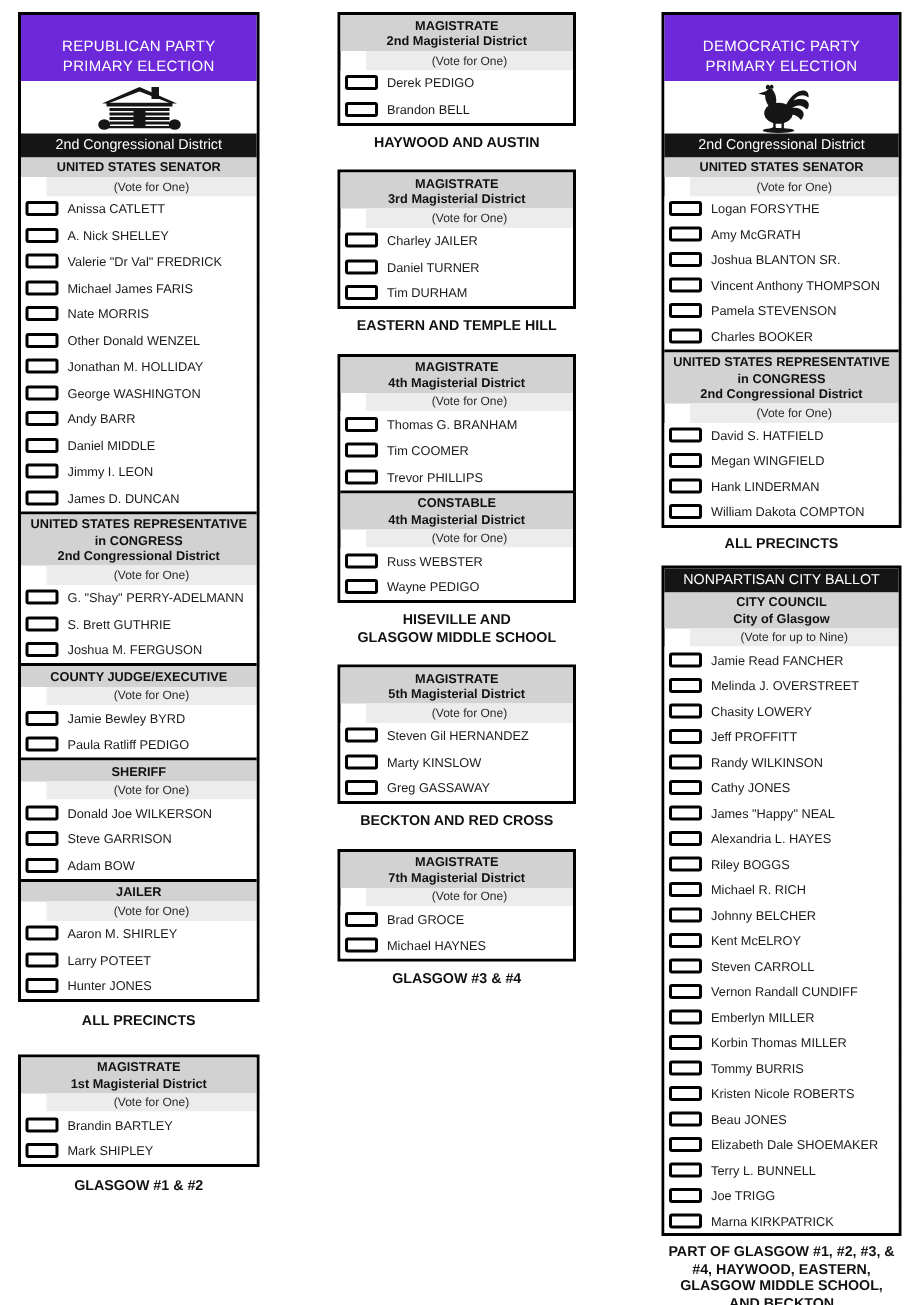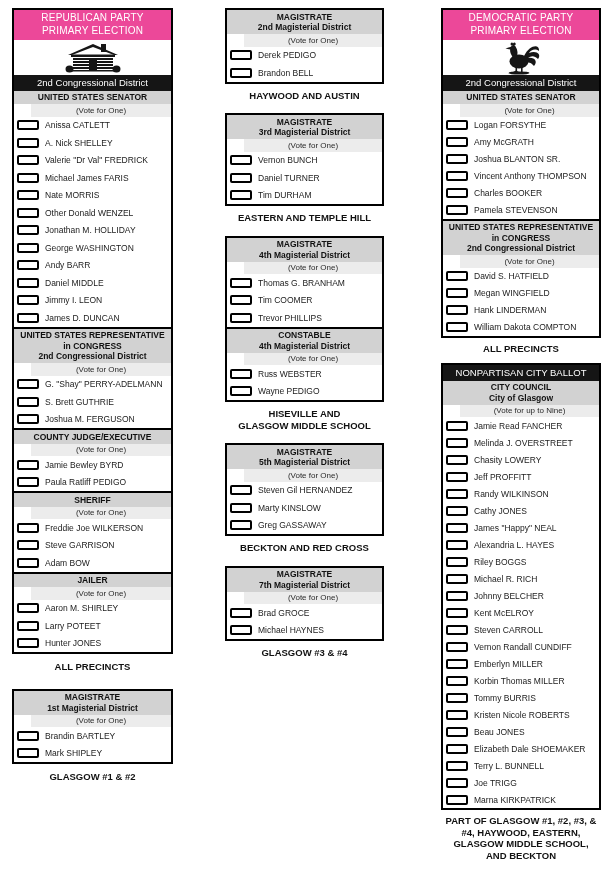--- a/index.html
+++ b/index.html
@@ -6,21 +6,21 @@
   body{width:614px;height:870px;overflow:hidden;font-family:"Liberation Sans",sans-serif;-webkit-font-smoothing:antialiased;}
   .ballot-page{position:relative;width:614px;height:870px;background:#ffffff;}
   .col{position:absolute;top:8px;display:flex;flex-direction:column;}
   .col-left{left:12px;width:161px;}
   .col-mid{left:225px;width:159px;}
   .col-right{left:441px;width:160px;}
 
   .box-group{display:flex;flex-direction:column;}
   .ballot-box{border:2px solid #000;background:#fff;}
 
-  .party-header{background:#ec4899;color:#fff;text-align:center;font-size:10px;line-height:12.5px;padding:2px 1px 3px;white-space:pre-line;letter-spacing:.2px;}
+  .party-header{background:#6d28d9;color:#fff;text-align:center;font-size:10px;line-height:12.5px;padding:16px 1px 3px;white-space:pre-line;letter-spacing:.2px;}
   .emblem{height:35px;display:flex;align-items:center;justify-content:center;background:#fff;}
   .black-bar{background:#151515;color:#fff;text-align:center;font-size:9.5px;line-height:11px;padding:2px 0 2.5px;}
 
   .section + .section{border-top:2px solid #000;}
   .sec-title{background:#d2d2d2;text-align:center;font-weight:bold;font-size:8.5px;line-height:10.5px;padding:1.5px 1px;white-space:pre-line;color:#111;}
   .sec-vote{background:#ececec;text-align:center;font-size:8px;line-height:9px;padding:1.5px 0 2px;color:#2a2a2a;margin-left:17px;}
 
   .cand-row{display:flex;align-items:center;height:17.5px;padding-left:3px;background:#fff;}
   .col-right .cand-row{height:17px;}
   .checkbox{display:inline-block;flex:0 0 auto;width:18px;height:6px;border:2.5px solid #000;border-radius:2px;background:#fff;}
@@ -139,21 +139,21 @@
             <div class="cand-row">
               <span class="checkbox"></span>
               <span class="cand-name">Paula Ratliff PEDIGO</span>
             </div>
           </div>
           <div class="section">
             <div class="sec-title">SHERIFF</div>
             <div class="sec-vote">(Vote for One)</div>
             <div class="cand-row">
               <span class="checkbox"></span>
-              <span class="cand-name">Freddie Joe WILKERSON</span>
+              <span class="cand-name">Donald Joe WILKERSON</span>
             </div>
             <div class="cand-row">
               <span class="checkbox"></span>
               <span class="cand-name">Steve GARRISON</span>
             </div>
             <div class="cand-row">
               <span class="checkbox"></span>
               <span class="cand-name">Adam BOW</span>
             </div>
           </div>
@@ -215,21 +215,21 @@
         <div class="box-footer">HAYWOOD AND AUSTIN</div>
       </div>
       <div class="box-group">
         <div class="ballot-box">
           <div class="section">
             <div class="sec-title">MAGISTRATE
 3rd Magisterial District</div>
             <div class="sec-vote">(Vote for One)</div>
             <div class="cand-row">
               <span class="checkbox"></span>
-              <span class="cand-name">Vernon BUNCH</span>
+              <span class="cand-name">Charley JAILER</span>
             </div>
             <div class="cand-row">
               <span class="checkbox"></span>
               <span class="cand-name">Daniel TURNER</span>
             </div>
             <div class="cand-row">
               <span class="checkbox"></span>
               <span class="cand-name">Tim DURHAM</span>
             </div>
           </div>
@@ -349,25 +349,25 @@
             <div class="cand-row">
               <span class="checkbox"></span>
               <span class="cand-name">Joshua BLANTON SR.</span>
             </div>
             <div class="cand-row">
               <span class="checkbox"></span>
               <span class="cand-name">Vincent Anthony THOMPSON</span>
             </div>
             <div class="cand-row">
               <span class="checkbox"></span>
+              <span class="cand-name">Pamela STEVENSON</span>
+            </div>
+            <div class="cand-row">
+              <span class="checkbox"></span>
               <span class="cand-name">Charles BOOKER</span>
-            </div>
-            <div class="cand-row">
-              <span class="checkbox"></span>
-              <span class="cand-name">Pamela STEVENSON</span>
             </div>
           </div>
           <div class="section">
             <div class="sec-title">UNITED STATES REPRESENTATIVE
 in CONGRESS
 2nd Congressional District</div>
             <div class="sec-vote">(Vote for One)</div>
             <div class="cand-row">
               <span class="checkbox"></span>
               <span class="cand-name">David S. HATFIELD</span>

